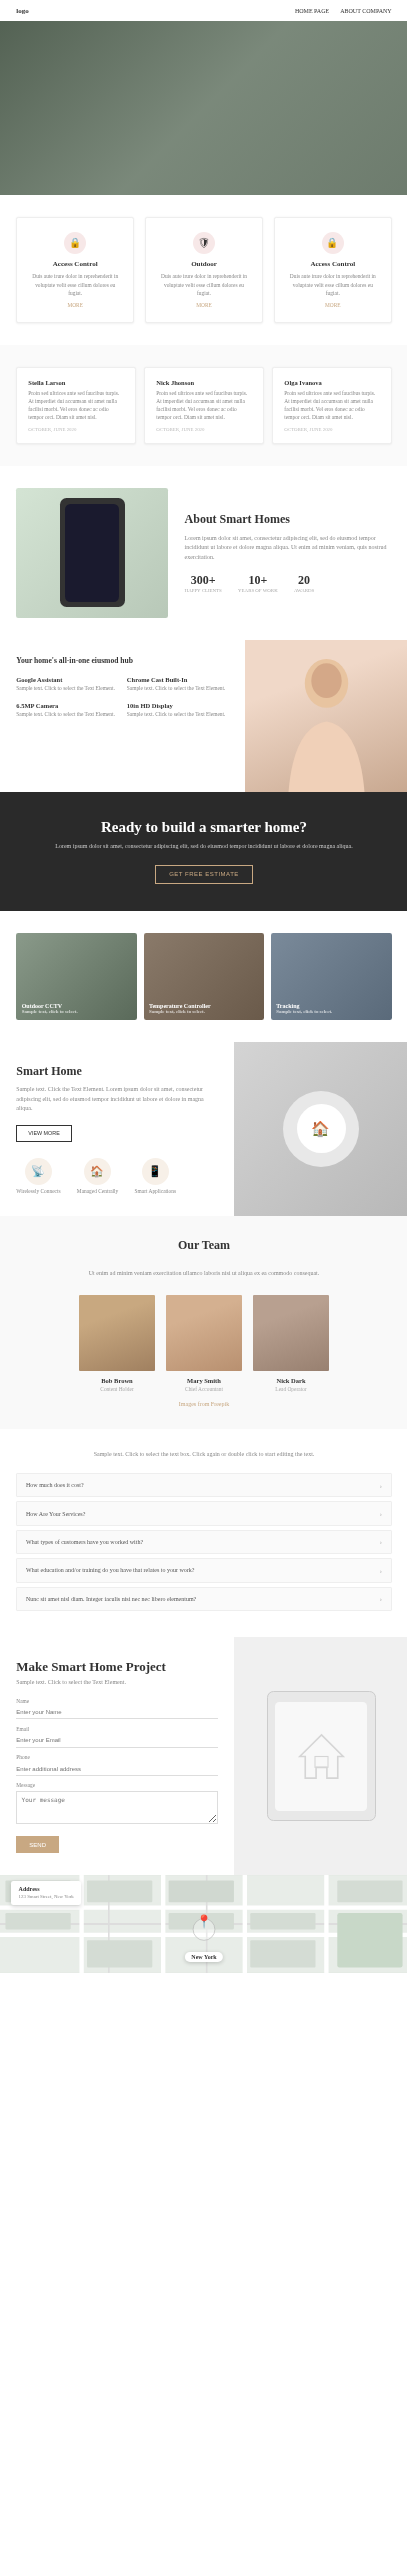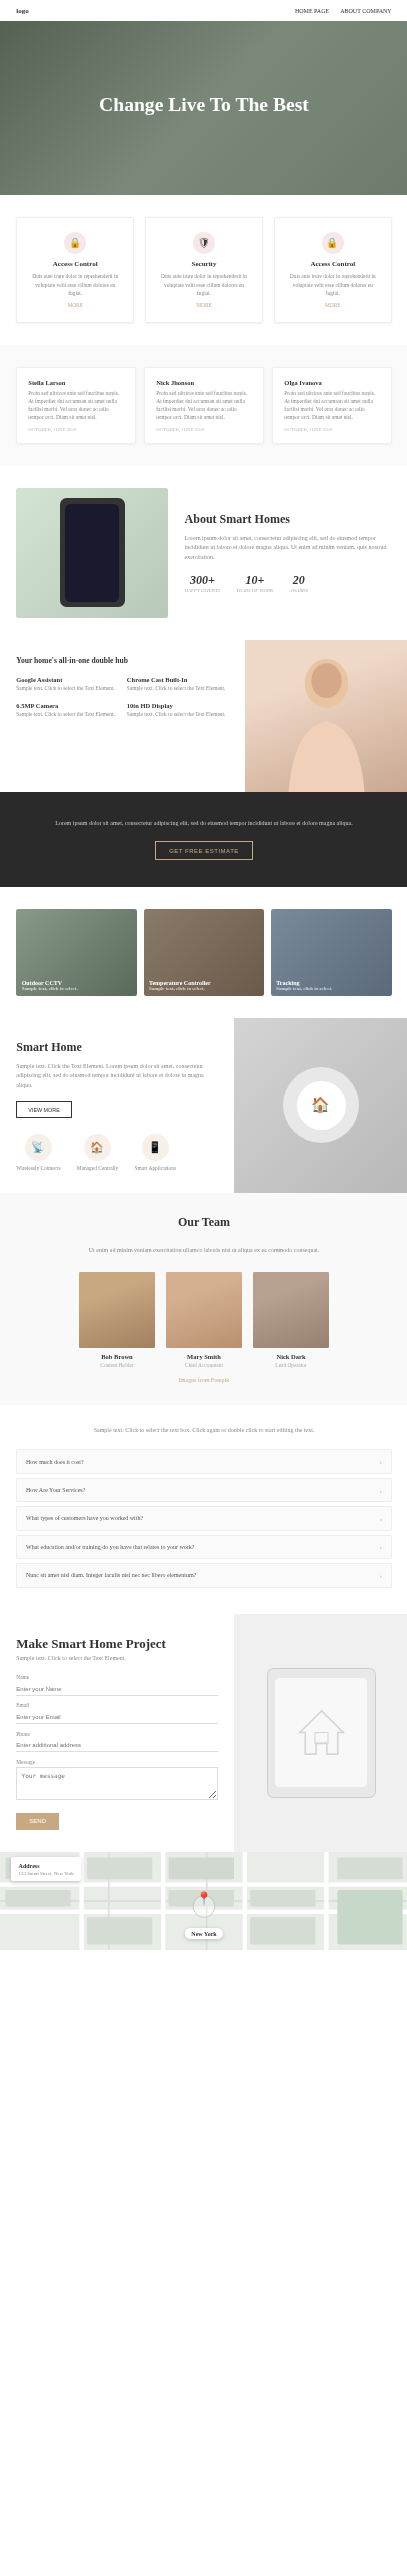--- a/index.html
+++ b/index.html
@@ -36,21 +36,21 @@
     .testimonial-date { font-size: 4.9px; color: #bbb; text-transform: uppercase; }
 
     
     .about-section { display: flex; gap: 16.3px; padding: 22px 16.3px; align-items: center; }
     .about-image { width: 152px; height: 130px; background: linear-gradient(135deg, #d4e4d4, #b8c8b8); border-radius: 2.2px; flex-shrink: 0; display: flex; align-items: center; justify-content: center; overflow: hidden; }
     .about-image-inner { width: 65px; height: 109px; background: #333; border-radius: 6.5px; display: flex; align-items: center; justify-content: center; }
     .about-image-screen { width: 54px; height: 98px; background: #1a1a2e; border-radius: 5.4px; }
     .about-content { flex: 1; }
     .about-title { font-size: 12px; font-weight: bold; margin-bottom: 6.5px; }
     .about-text { font-size: 6px; color: #888; line-height: 1.6; margin-bottom: 11px; }
-    .about-stats { display: flex; gap: 16.3px; font-style: italic; }
+    .about-stats { display: flex; gap: 16.3px; }
     .stat { text-align: center; }
     .stat-num { font-size: 12px; font-weight: bold; color: #333; }
     .stat-label { font-size: 4.9px; color: #aaa; text-transform: uppercase; }
 
     
     .hub-section { display: flex; gap: 0; }
     .hub-content { flex: 1; padding: 16.3px; background: #fff; }
     .hub-title { font-size: 7.6px; font-weight: bold; margin-bottom: 11px; color: #333; }
     .hub-items { display: grid; grid-template-columns: 1fr 1fr; gap: 8.7px; }
     .hub-item-title { font-size: 6.5px; font-weight: bold; margin-bottom: 2.2px; }
@@ -141,36 +141,33 @@
 <nav>
   <span class="nav-logo">logo</span>
   <div class="nav-links">
     <a class="nav-link">Home Page</a>
     <a class="nav-link">About Company</a>
   </div>
 </nav>
 
 <section class="hero">
   <div class="hero-bg"></div>
-  <div class="hero-content">
-    <h1 class="hero-title">Change Live To The Best</h1>
-  </div>
 </section>
 
 <section class="features-section">
   <div class="features-row">
     <div class="feature-card">
       <div class="feature-icon">🔒</div>
       <div class="feature-title">Access Control</div>
       <div class="feature-desc">Duis aute irure dolor in reprehenderit in voluptate velit esse cillum dolores eu fugiat.</div>
       <div class="feature-more">MORE</div>
     </div>
     <div class="feature-card">
       <div class="feature-icon">🛡</div>
-      <div class="feature-title">Security</div>
+      <div class="feature-title">Outdoor</div>
       <div class="feature-desc">Duis aute irure dolor in reprehenderit in voluptate velit esse cillum dolores eu fugiat.</div>
       <div class="feature-more">MORE</div>
     </div>
     <div class="feature-card">
       <div class="feature-icon">🔒</div>
       <div class="feature-title">Access Control</div>
       <div class="feature-desc">Duis aute irure dolor in reprehenderit in voluptate velit esse cillum dolores eu fugiat.</div>
       <div class="feature-more">MORE</div>
     </div>
   </div>
@@ -217,21 +214,21 @@
       <div class="stat">
         <div class="stat-num">20</div>
         <div class="stat-label">AWARDS</div>
       </div>
     </div>
   </div>
 </section>
 
 <section class="hub-section">
   <div class="hub-content">
-    <div class="hub-title">Your home's all-in-one double hub</div>
+    <div class="hub-title">Your home's all-in-one eiusmod hub</div>
     <div class="hub-items">
       <div class="hub-item">
         <div class="hub-item-title">Google Assistant</div>
         <div class="hub-item-text">Sample text. Click to select the Text Element.</div>
       </div>
       <div class="hub-item">
         <div class="hub-item-title">Chrome Cast Built-In</div>
         <div class="hub-item-text">Sample text. Click to select the Text Element.</div>
       </div>
       <div class="hub-item">
@@ -249,20 +246,21 @@
       <svg width="109" height="152" viewBox="0 0 200 280">
         <ellipse cx="100" cy="80" rx="40" ry="45" fill="#e8c4a0"></ellipse>
         <path d="M30,280 Q40,160 100,150 Q160,160 170,280 Z" fill="#f0d0b8"></path>
         <ellipse cx="100" cy="75" rx="28" ry="32" fill="#d4a888"></ellipse>
       </svg>
     </div>
   </div>
 </section>
 
 <section class="cta-banner">
+  <h2 class="cta-title">Ready to build a smarter home?</h2>
   <p class="cta-text">Lorem ipsum dolor sit amet, consectetur adipiscing elit, sed do eiusmod tempor incididunt ut labore et dolore magna aliqua.</p>
   <button class="cta-btn">GET FREE ESTIMATE</button>
 </section>
 
 <section class="manage-section">
   <div class="manage-cards">
     <div class="manage-card">
       <div class="manage-card-img manage-card-bg1"></div>
       <div class="manage-card-label">
         <div>Outdoor CCTV</div>

